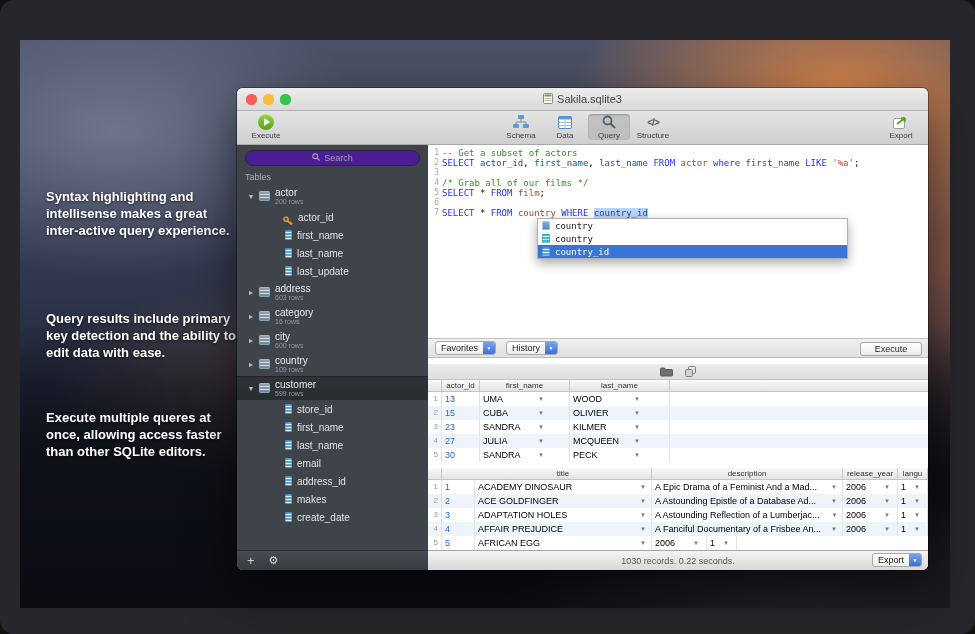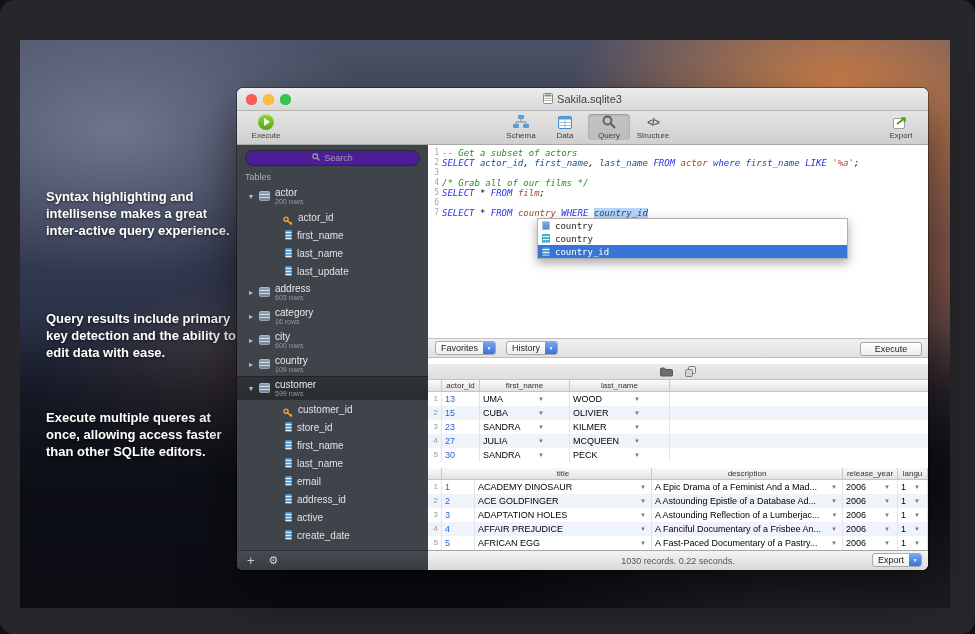--- a/index.html
+++ b/index.html
@@ -92,21 +92,21 @@
   .sb-plus { font-size:13px; line-height:13px; }
   .sb-gear { font-size:11px; line-height:11px; }
 
   .main { width:500px; display:flex; flex-direction:column; background:#fff; }
 
   
   .editor { height:193px; background:#fff; position:relative; padding-top:3px;
     font-family:"DejaVu Sans Mono", monospace; overflow:hidden; }
   .code-line { display:flex; height:10px; line-height:10px; font-size:9px; }
   .lnum { width:14px; text-align:right; padding-right:3px; color:#a5a5a5; font-size:8px; flex:none; }
-  .ltext { white-space:pre;font-style:italic; }
+  .ltext { white-space:pre; }
   .tok.kw { color:#2433f0; }
   .tok.col { color:#15508e; }
   .tok.tbl { color:#a5492c; }
   .tok.str { color:#d03d2a; }
   .tok.comment { color:#2d8f23; }
   .tok.plain { color:#000; }
   .tok.sel { background:#b8d3f8; }
 
   .autocomplete { position:absolute; left:109px; top:73px; width:311px;
     background:#fff; border:1px solid #b0b0b0; box-shadow:0 4px 10px rgba(0,0,0,.35); }
@@ -325,27 +325,20 @@
             </div>
             <div class="tree-table selected">
               <span class="caret">▾</span>
               <span class="icon-table"></span>
               <span class="t-meta">
                 <span class="t-name">customer</span>
                 <span class="t-rows">599 rows</span>
               </span>
             </div>
             <div class="tree-col">
-              <span class="icon-key"><svg width="10" height="10" viewBox="0 0 10 10">
-                  <circle cx="3" cy="3.2" r="2.1" fill="none" stroke="#f2a33c" stroke-width="1.4"></circle>
-                  <path d="M4.6 4.8 L8.6 8.8 M7 7.2 L8.3 5.9 M8.2 8.4 L9.3 7.3" stroke="#f2a33c" stroke-width="1.3" fill="none"></path>
-                </svg></span>
-              <span class="c-name">customer_id</span>
-            </div>
-            <div class="tree-col">
               <span class="icon-col"></span>
               <span class="c-name">store_id</span>
             </div>
             <div class="tree-col">
               <span class="icon-col"></span>
               <span class="c-name">first_name</span>
             </div>
             <div class="tree-col">
               <span class="icon-col"></span>
               <span class="c-name">last_name</span>
@@ -353,21 +346,21 @@
             <div class="tree-col">
               <span class="icon-col"></span>
               <span class="c-name">email</span>
             </div>
             <div class="tree-col">
               <span class="icon-col"></span>
               <span class="c-name">address_id</span>
             </div>
             <div class="tree-col">
               <span class="icon-col"></span>
-              <span class="c-name">active</span>
+              <span class="c-name">makes</span>
             </div>
             <div class="tree-col">
               <span class="icon-col"></span>
               <span class="c-name">create_date</span>
             </div>
           </div>
         <div class="sidebar-bottom">
           <span class="sb-plus">+</span>
           <span class="sb-gear">⚙</span>
         </div>
@@ -635,24 +628,20 @@
             </div>
             <div class="grid-row">
               <span class="gc rownum" style="width: 14px;">5</span>
               <span class="gc pk" style="width: 33px;">
                 <span class="cv">5</span>
               </span>
               <span class="gc" style="width: 177px;">
                 <span class="cv">AFRICAN EGG</span>
                 <span class="dd" style="margin-right: 2px;">▼</span>
               </span>
-              <span class="gc" style="width: 191px;">
-                <span class="cv">A Fast-Paced Documentary of a Pastry...</span>
-                <span class="dd" style="margin-right: 2px;">▼</span>
-              </span>
               <span class="gc" style="width: 55px;">
                 <span class="cv">2006</span>
                 <span class="dd" style="margin-right: 4px;">▼</span>
               </span>
               <span class="gc" style="width: 30px;">
                 <span class="cv">1</span>
                 <span class="dd" style="margin-right: 4px;">▼</span>
               </span>
             </div>
           </div>

